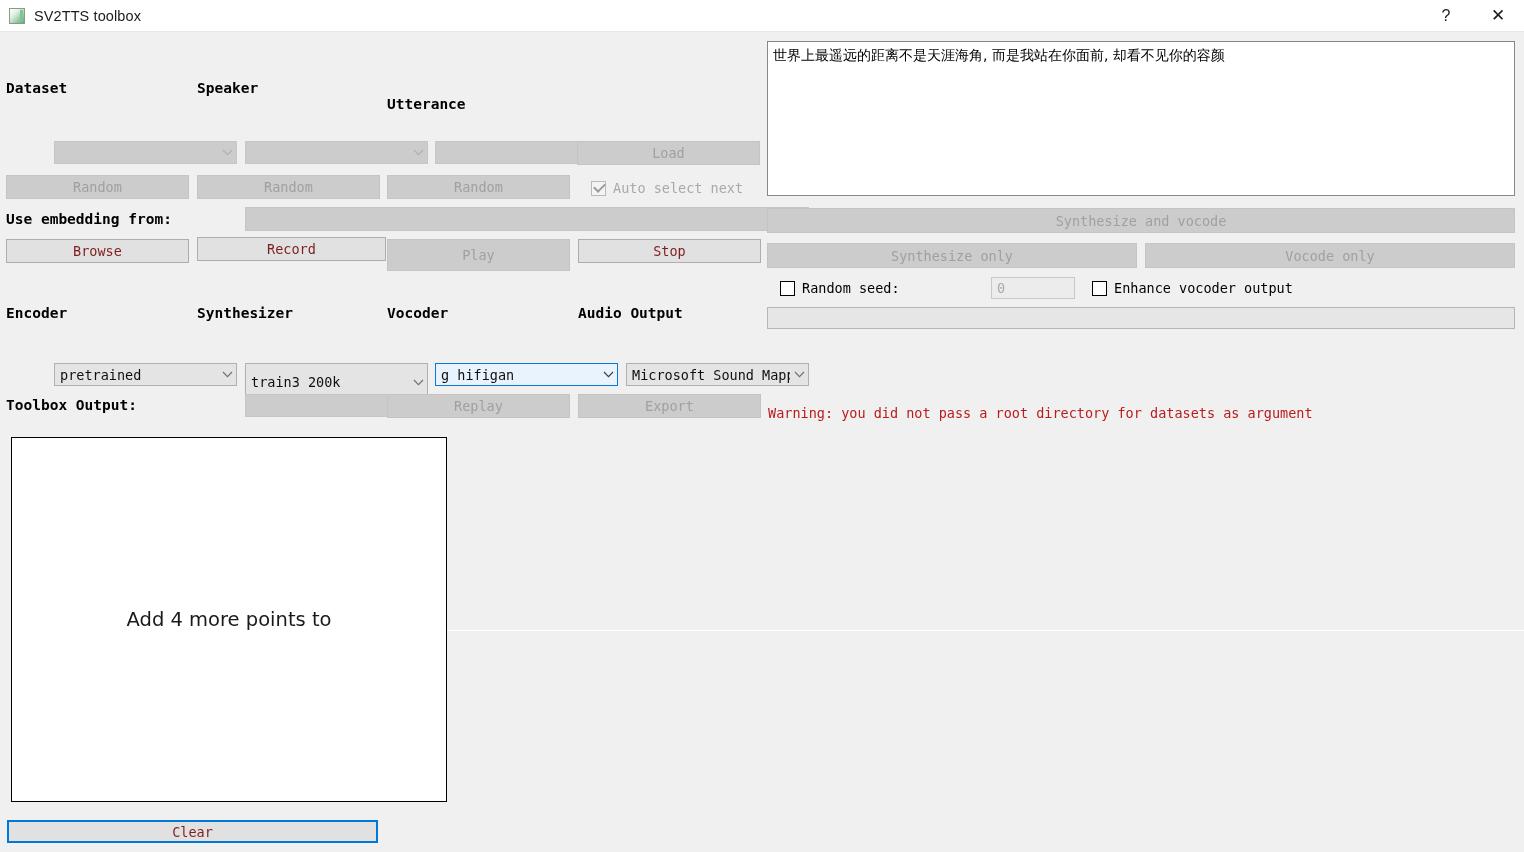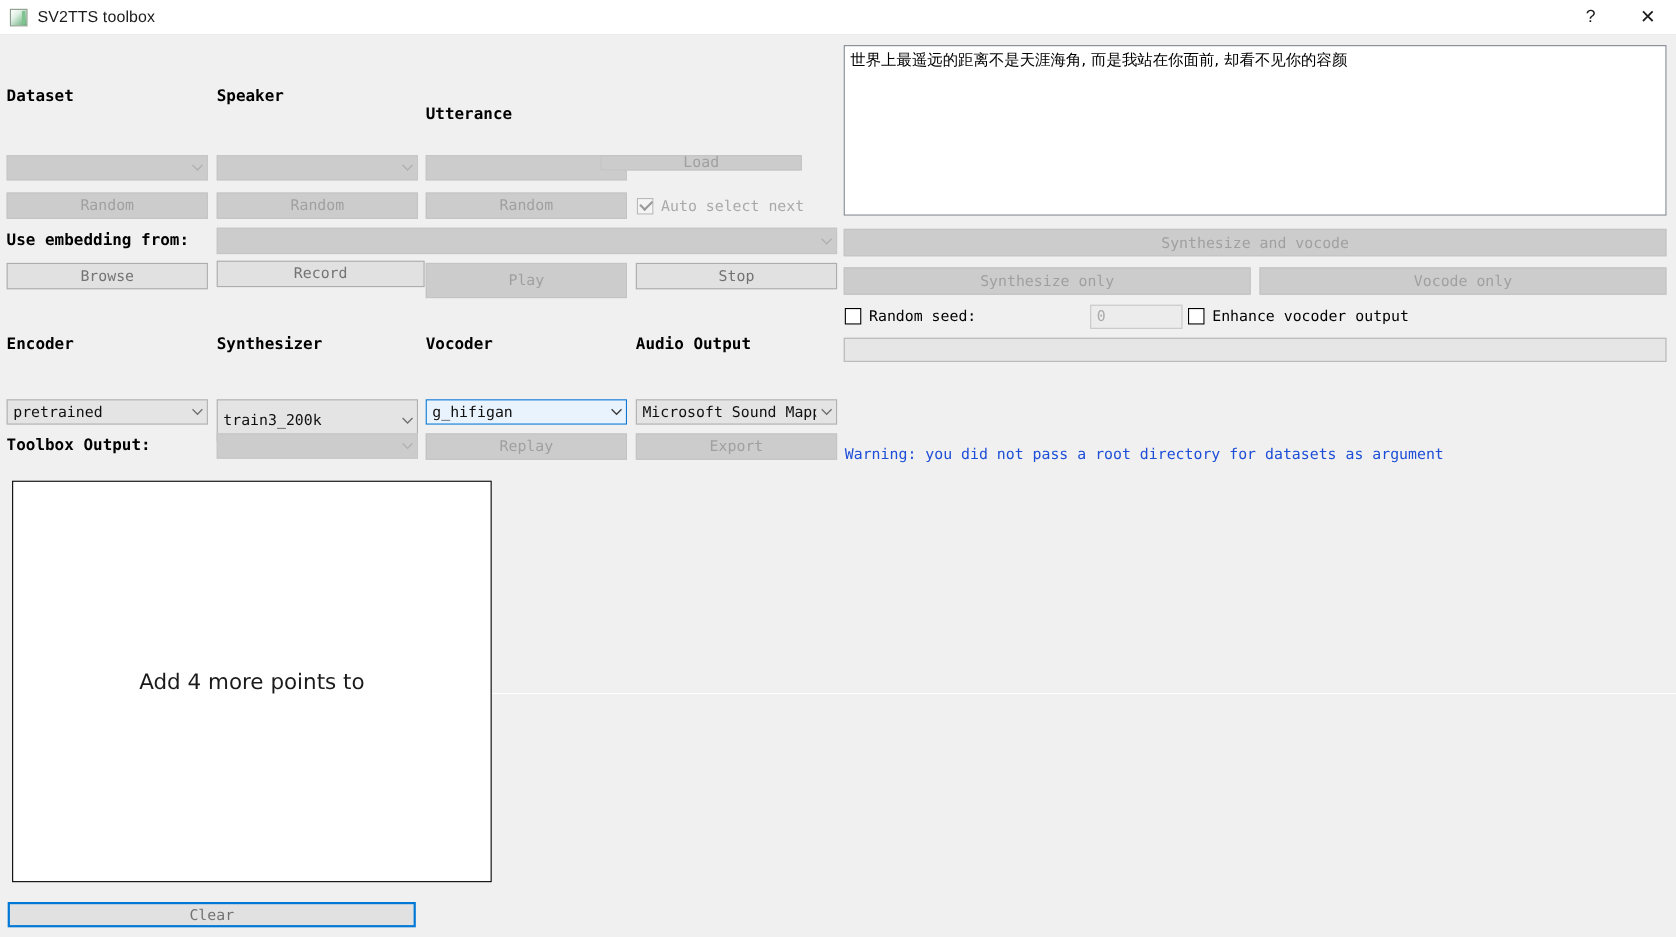--- a/index.html
+++ b/index.html
@@ -79,21 +79,21 @@
     white-space: nowrap;
     letter-spacing: 0px;
   }
   .btn {
     position: absolute;
     box-sizing: border-box;
     background: #e1e1e1;
     border: 1px solid #adadad;
     font-family: "DejaVu Sans Mono", "Liberation Mono", monospace;
     font-size: 13.5px;
-    color: #737373;
+    color: #7f1d1d;
     display: flex;
     align-items: center;
     justify-content: center;
     cursor: default;
     white-space: nowrap;
   }
   .btn.disabled {
     background: #cccccc;
     border: 1px solid #c4c4c4;
     color: #a0a0a0;
@@ -108,20 +108,21 @@
     box-sizing: border-box;
     background: #dfdfdf;
     border: 1px solid #b4b4b4;
     font-family: "DejaVu Sans Mono", "Liberation Mono", monospace;
     font-size: 13.5px;
     color: #101010;
     display: flex;
     align-items: center;
     cursor: default;
     overflow: hidden;
+    margin-left: 48px;
   }
   .combo .combo-text {
     padding-left: 5px;
     flex: 1 1 auto;
     overflow: hidden;
     white-space: nowrap;
   }
   .combo .chev {
     width: 18px;
     flex: 0 0 18px;
@@ -163,22 +164,23 @@
     color: #000000;
     padding: 4px 5px 0 5px;
     line-height: 1.35;
     white-space: pre-wrap;
   }
 
   
   .chk {
     position: absolute;
     display: flex;
-    align-items: flex-start;
+    align-items: flex-end;
     cursor: default;
+    margin-left: 12px;
   }
   .chk .box {
     width: 15px; height: 15px;
     box-sizing: border-box;
     border: 1px solid #000000;
     background: #ffffff;
     position: relative;
     flex: 0 0 15px;
   }
   .chk .label {
@@ -219,21 +221,21 @@
     box-sizing: border-box;
     background: #e6e6e6;
     border: 1px solid #b6b6b6;
   }
 
   
   .warning {
     position: absolute;
     font-family: "DejaVu Sans Mono", "Liberation Mono", monospace;
     font-size: 13.5px;
-    color: #1d4ed8;
+    color: #b91c1c;
     white-space: nowrap;
   }
 
   
   .projection {
     position: absolute;
     box-sizing: border-box;
     background: #ffffff;
     border: 1px solid #000000;
     display: flex;
@@ -289,21 +291,21 @@
     </span>
   </div>
   <div class="combo disabled" style="left:387px; top:141px; width:183px; height:23px;">
     <span class="combo-text"></span>
     <span class="chev">
       <svg width="11" height="7" viewBox="0 0 11 7">
           <path d="M1 1 L5.5 5.6 L10 1" fill="none" stroke="currentColor" stroke-width="1.2"></path>
         </svg>
     </span>
   </div>
-  <div class="btn disabled" style="left:546px; top:141px; width:183px; height:14px;">Load</div>
+  <div class="btn disabled" style="left:577px; top:141px; width:183px; height:24px;">Load</div>
 
   <div class="btn disabled" style="left:6px; top:175px; width:183px; height:24px;">Random</div>
   <div class="btn disabled" style="left:197px; top:175px; width:183px; height:24px;">Random</div>
   <div class="btn disabled" style="left:387px; top:175px; width:183px; height:24px;">Random</div>
 
   <div class="chk disabled" style="left:579px; top:180px;">
     <span class="box">
         <span class="tick"></span>
       </span>
     <span class="label">Auto select next</span>

